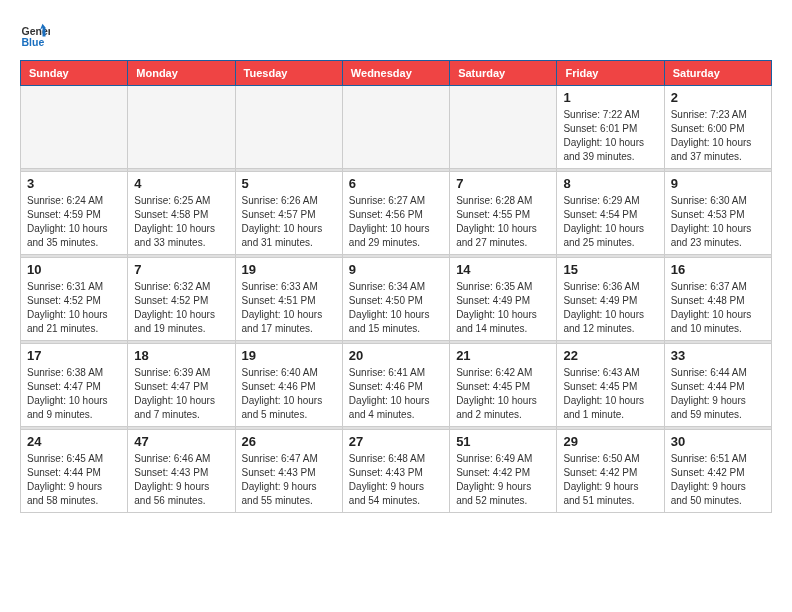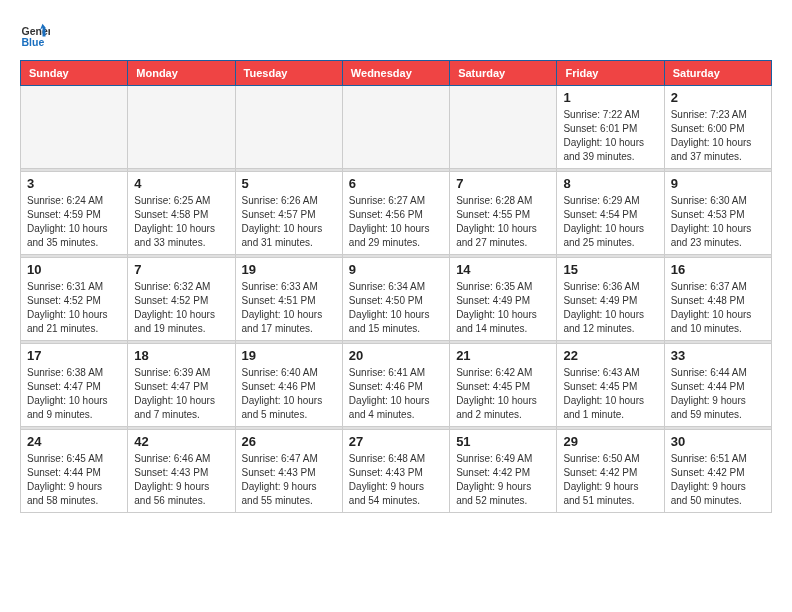--- a/index.html
+++ b/index.html
@@ -248,21 +248,21 @@
         <td style="background: rgb(224, 224, 224); height: 3px; padding: 0px;"></td>
         <td style="background: rgb(224, 224, 224); height: 3px; padding: 0px;"></td>
         <td style="background: rgb(224, 224, 224); height: 3px; padding: 0px;"></td>
       </tr>
       <tr>
         <td>
           <div class="day-number">24</div>
           <div class="day-info">Sunrise: 6:45 AM<br>Sunset: 4:44 PM<br>Daylight: 9 hours and 58 minutes.</div>
         </td>
         <td>
-          <div class="day-number">42</div>
+          <div class="day-number">47</div>
           <div class="day-info">Sunrise: 6:46 AM<br>Sunset: 4:43 PM<br>Daylight: 9 hours and 56 minutes.</div>
         </td>
         <td>
           <div class="day-number">26</div>
           <div class="day-info">Sunrise: 6:47 AM<br>Sunset: 4:43 PM<br>Daylight: 9 hours and 55 minutes.</div>
         </td>
         <td>
           <div class="day-number">27</div>
           <div class="day-info">Sunrise: 6:48 AM<br>Sunset: 4:43 PM<br>Daylight: 9 hours and 54 minutes.</div>
         </td>

